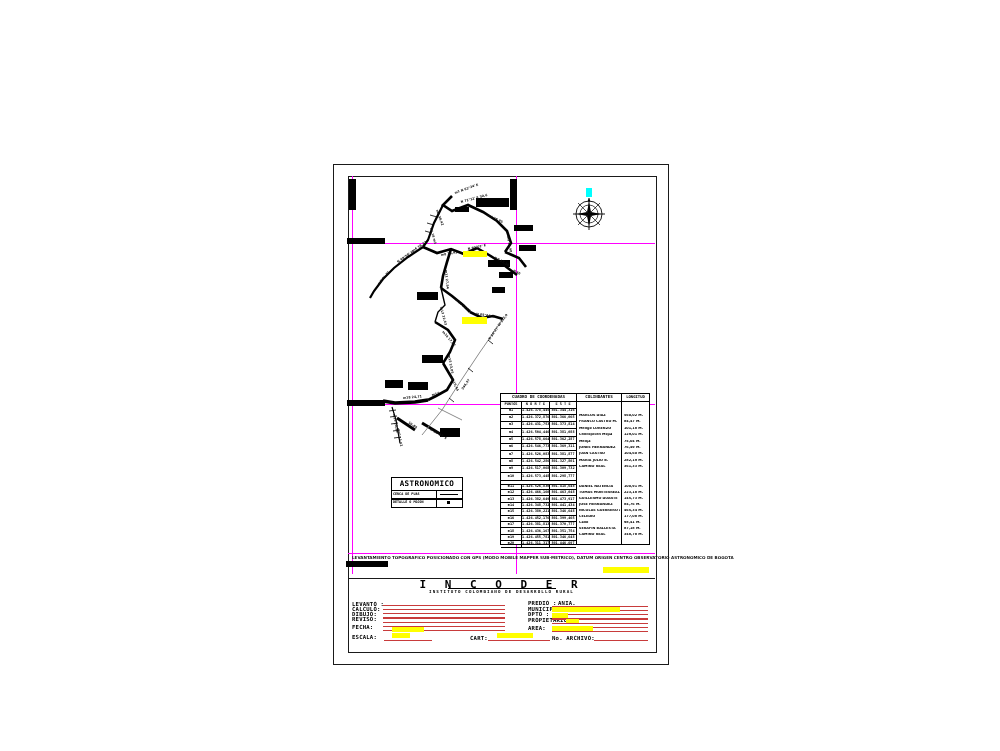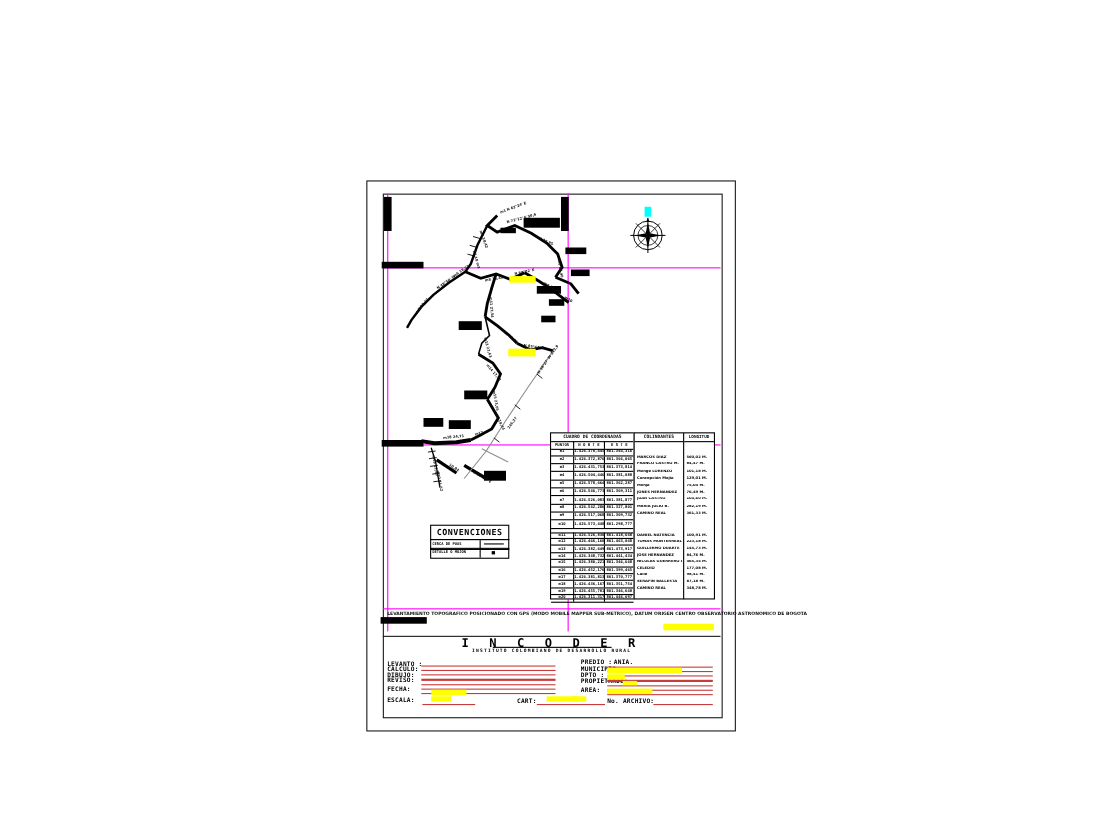--- a/index.html
+++ b/index.html
@@ -143,21 +143,21 @@
         <line x1="-11" y1="11" x2="11" y2="-11" stroke-width="0.7"></line>
     </g>
     <polygon points="0,-12 2,-2 0,0 -2,-2" fill="#000"></polygon>
     <polygon points="0,12 2,2 0,0 -2,2" fill="#000"></polygon>
     <polygon points="-12,0 -2,2 0,0 -2,-2" fill="#000"></polygon>
     <polygon points="12,0 2,2 0,0 2,-2" fill="#000"></polygon>
     <polygon points="0,-16 1.4,-12.5 -1.4,-12.5" fill="#000"></polygon>
   </svg>
 
   <div class="abs conv">
-    <div class="conv-h">CONVENCIONES</div>
+    <div class="conv-h">ASTRONOMICO</div>
     <div class="conv-row" style="top:13px;">
       <span class="cl">CERCA DE PUAS</span>
       <span class="conv-sep"></span>
       <span style="position:absolute;left:48px;top:3.4px;width:18px;height:0.9px;background:#000;"></span>
     </div>
     <div class="conv-row" style="top:21px;">
       <span class="cl">DETALLE O MOJON</span>
       <span class="conv-sep"></span>
       <span style="position:absolute;left:55px;top:2.4px;width:2.6px;height:2.6px;background:#000;"></span>
     </div>

